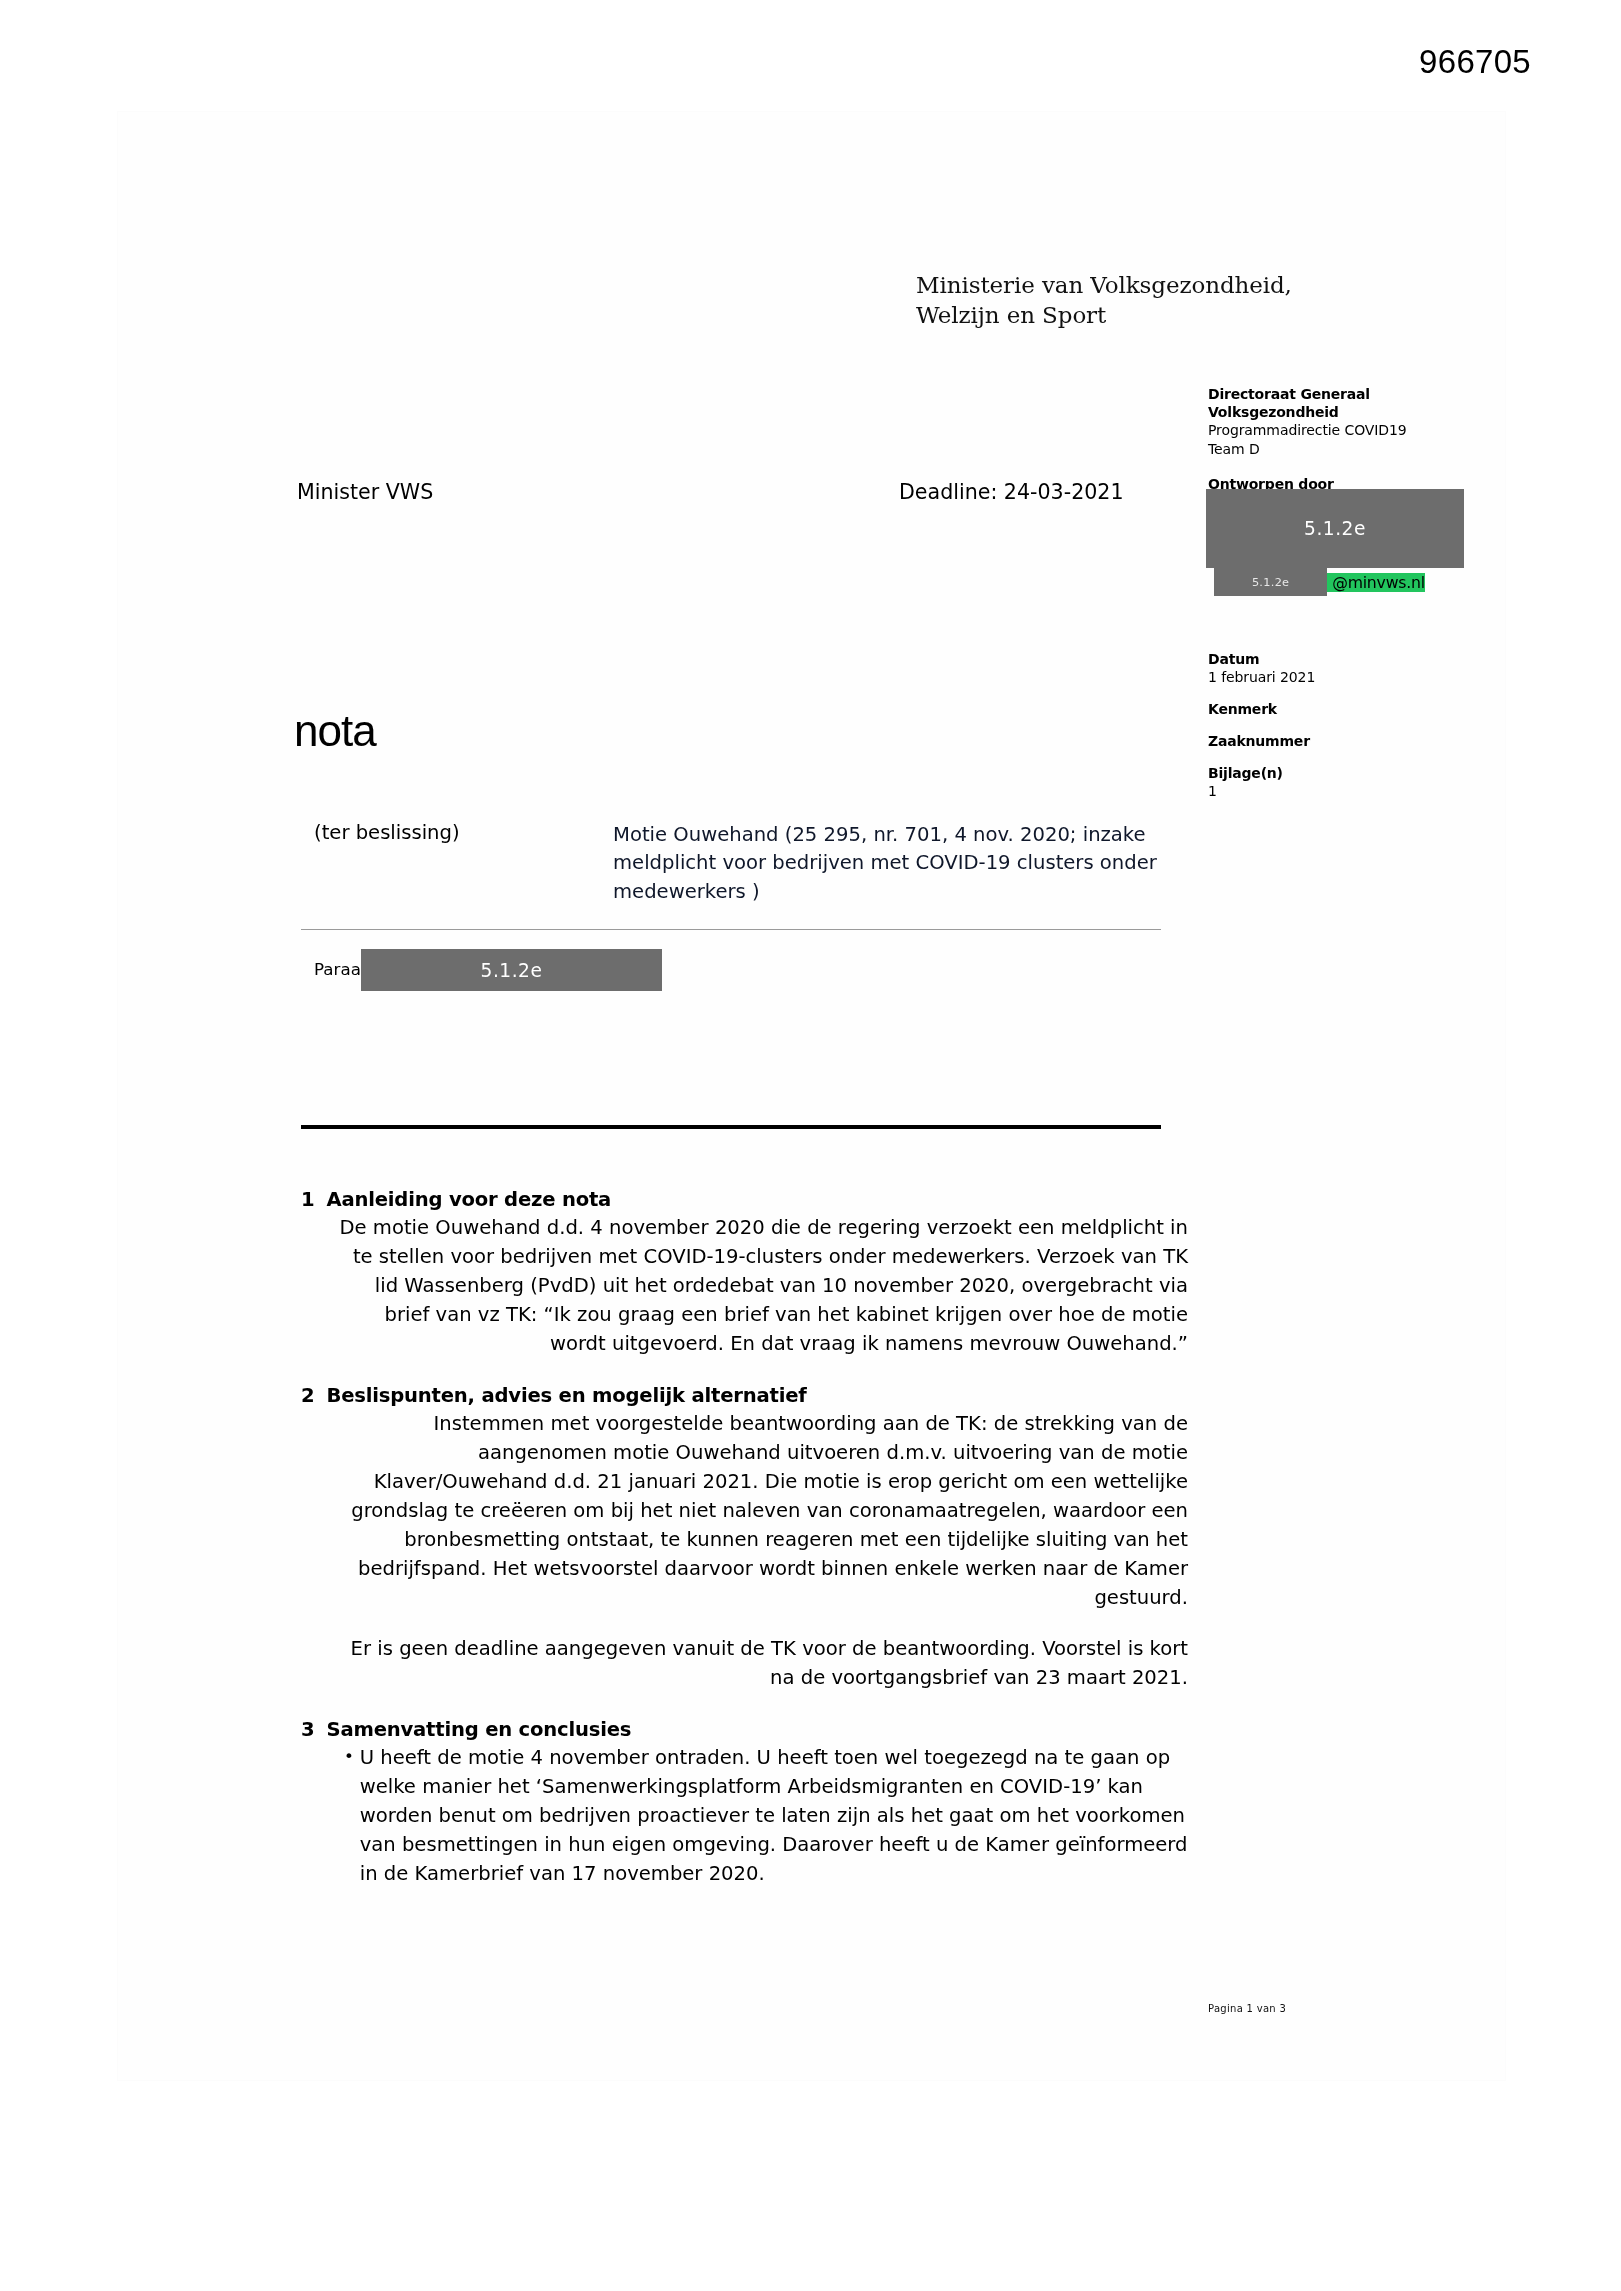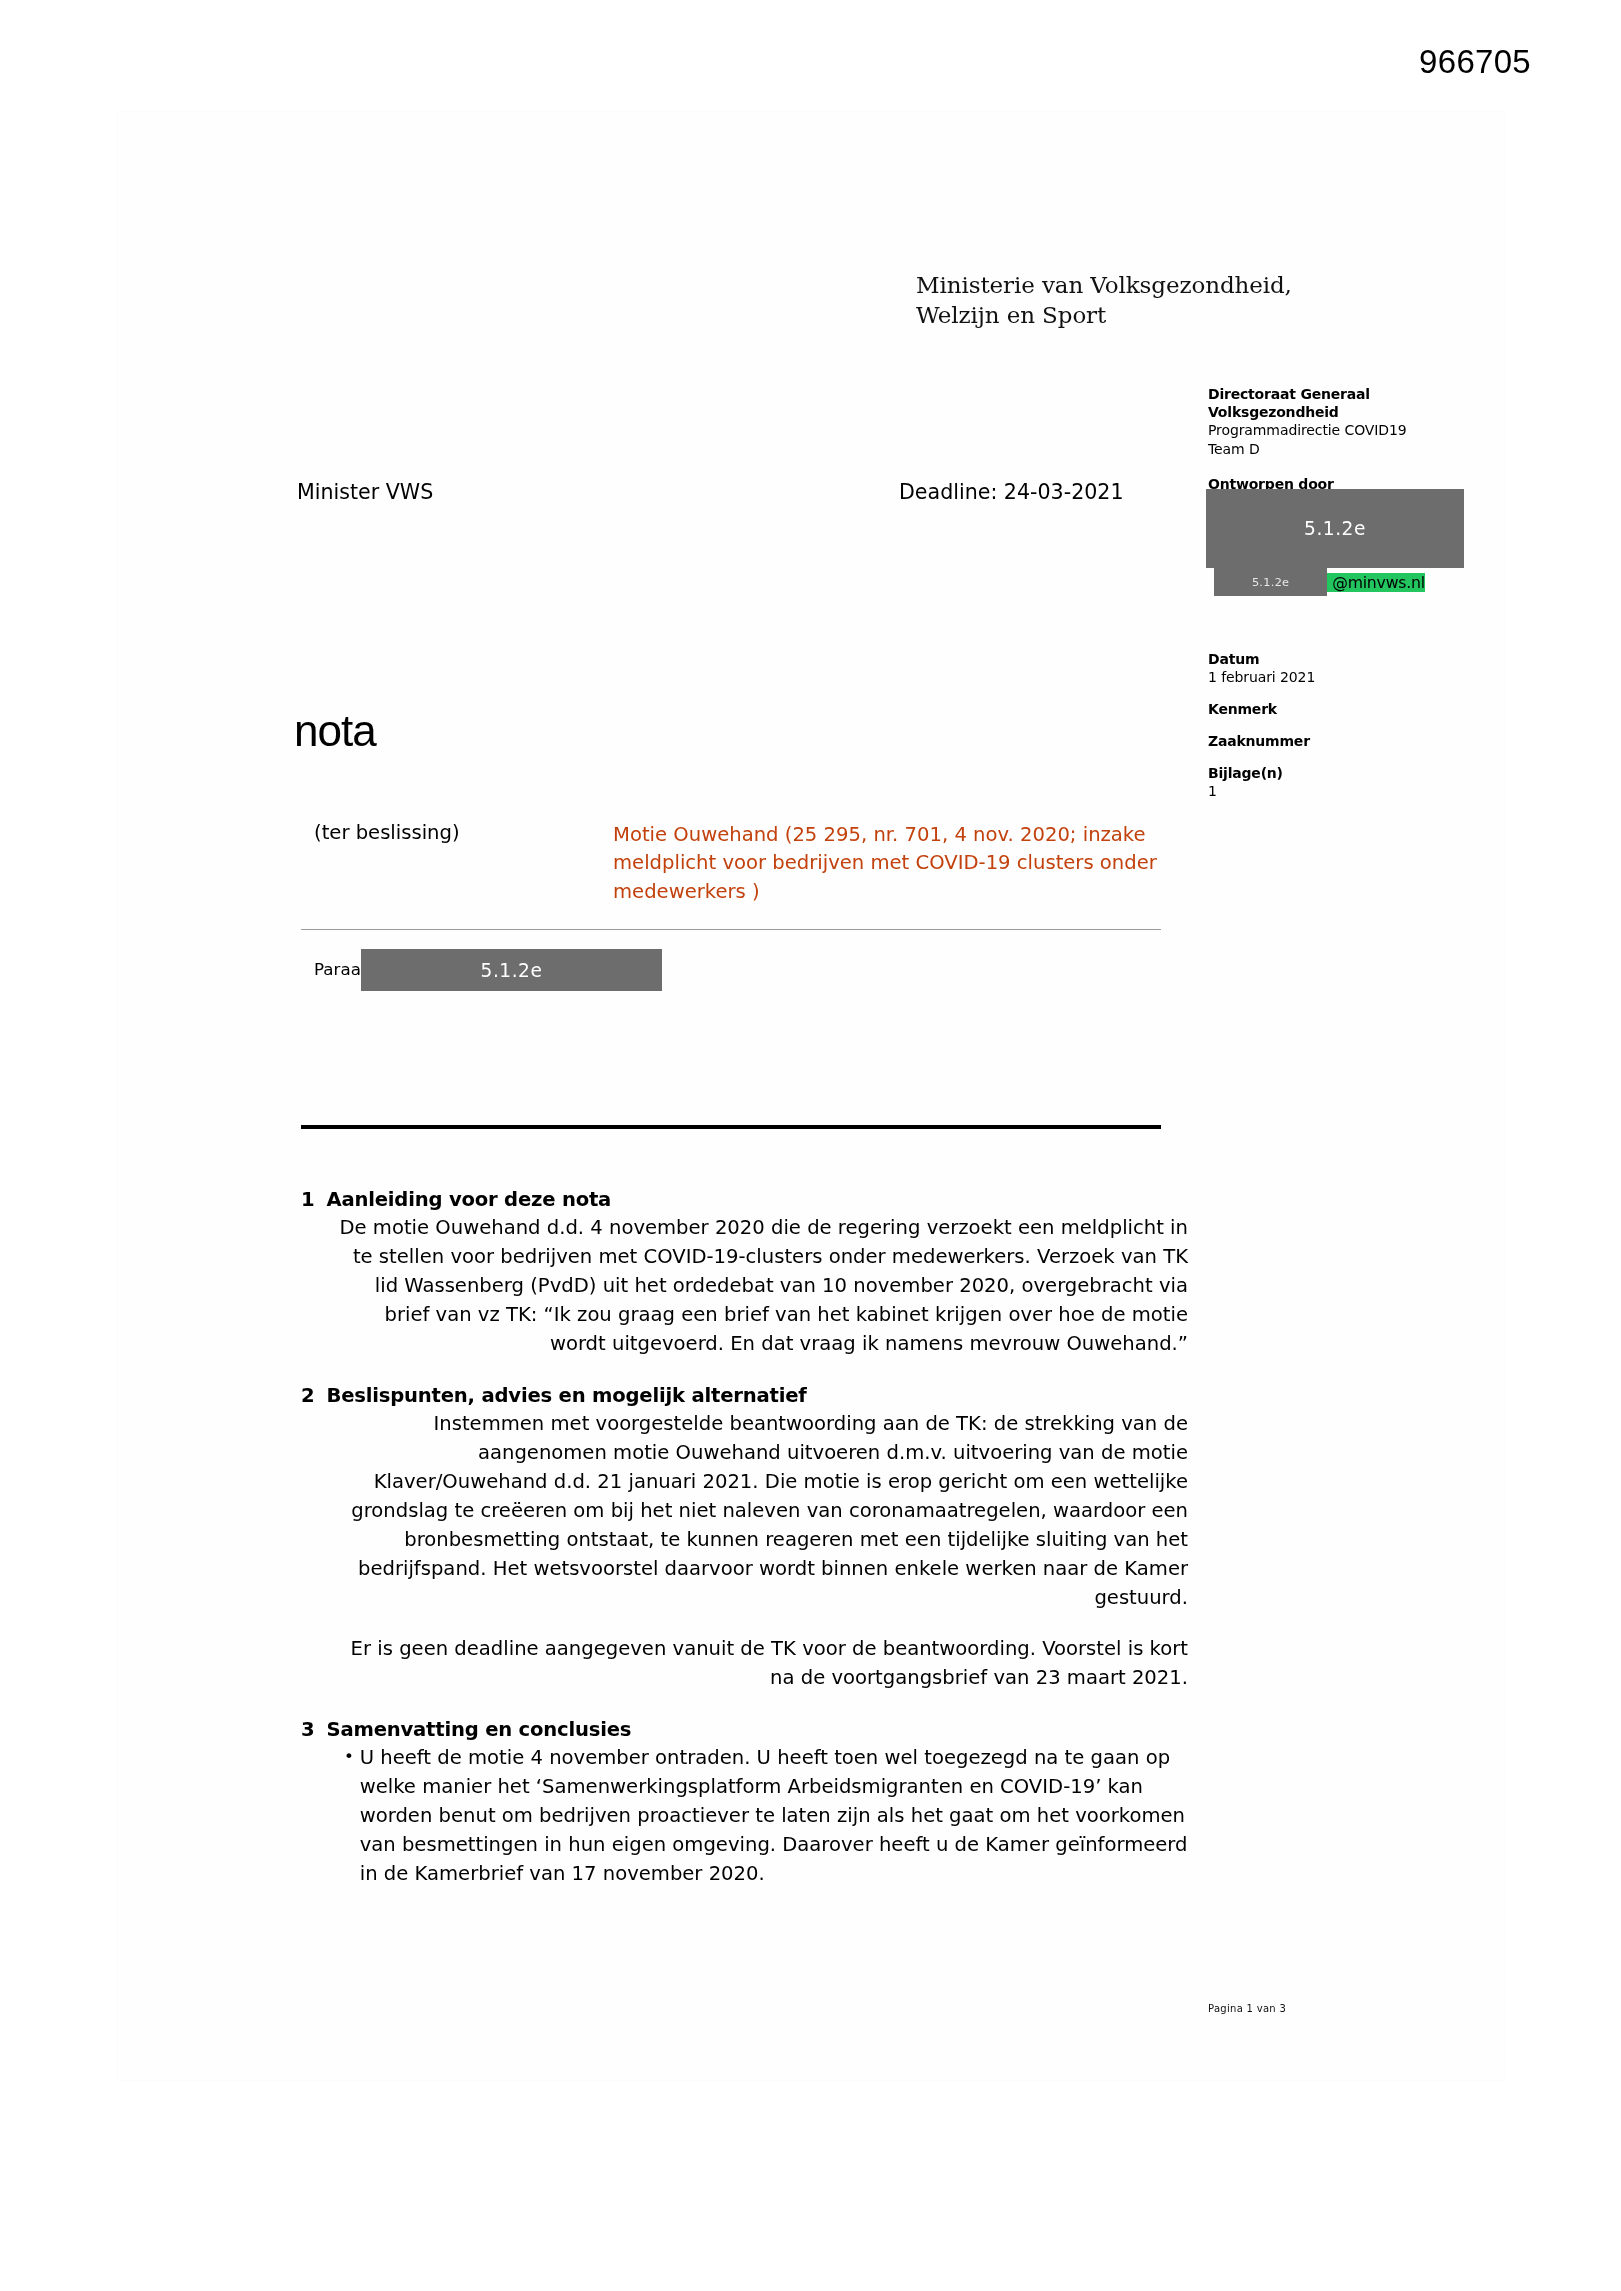--- a/index.html
+++ b/index.html
@@ -172,21 +172,21 @@
     white-space: nowrap;
   }
   #subject-text {
     position: absolute;
     left: 613px;
     top: 821px;
     width: 549px;
     font-family: "DejaVu Sans", sans-serif;
     font-size: 19.6px;
     line-height: 1.45;
-    color: #c2410c;
+    color: #0f172a;
   }
 
   
   #rule-thin {
     position: absolute;
     left: 301px;
     top: 929px;
     width: 860px;
     height: 1px;
     background: #9a9a9a;

